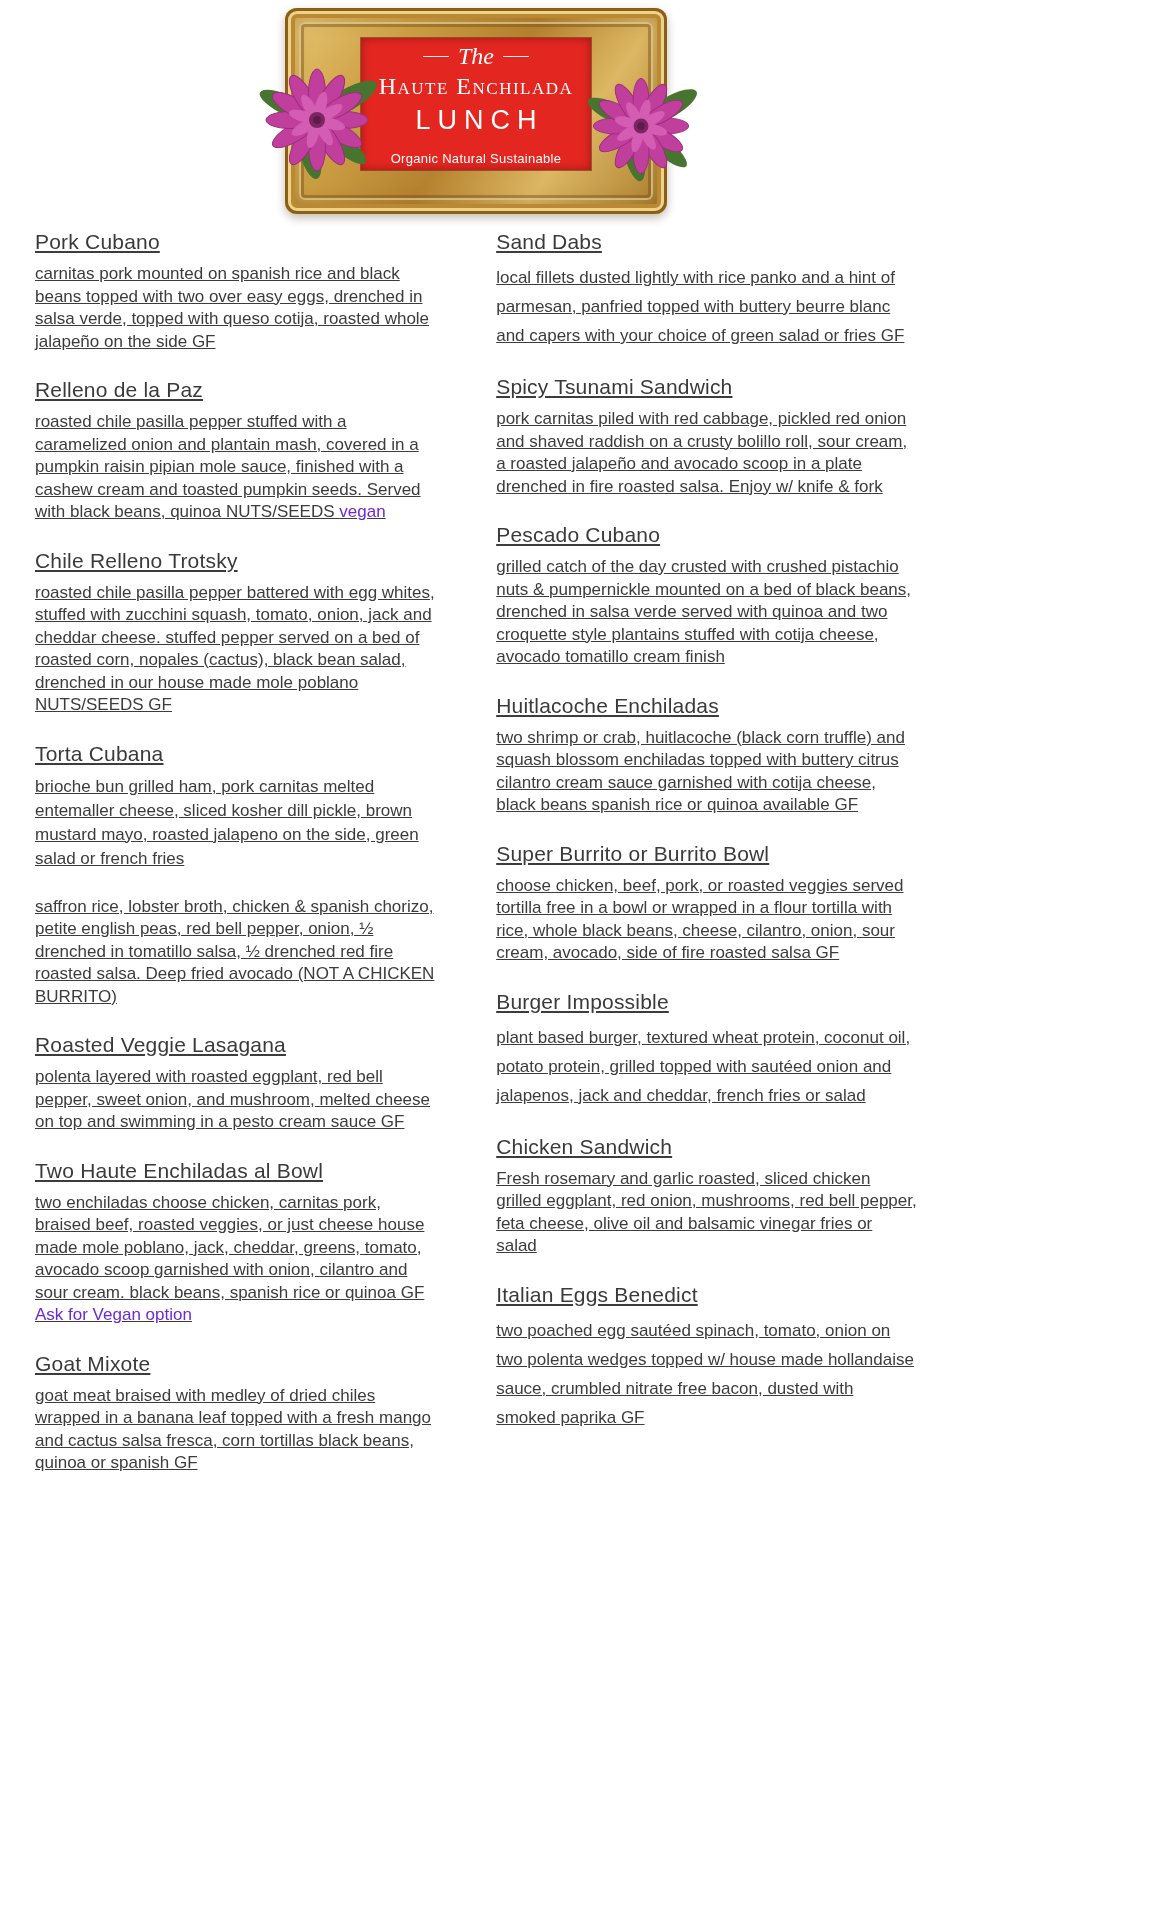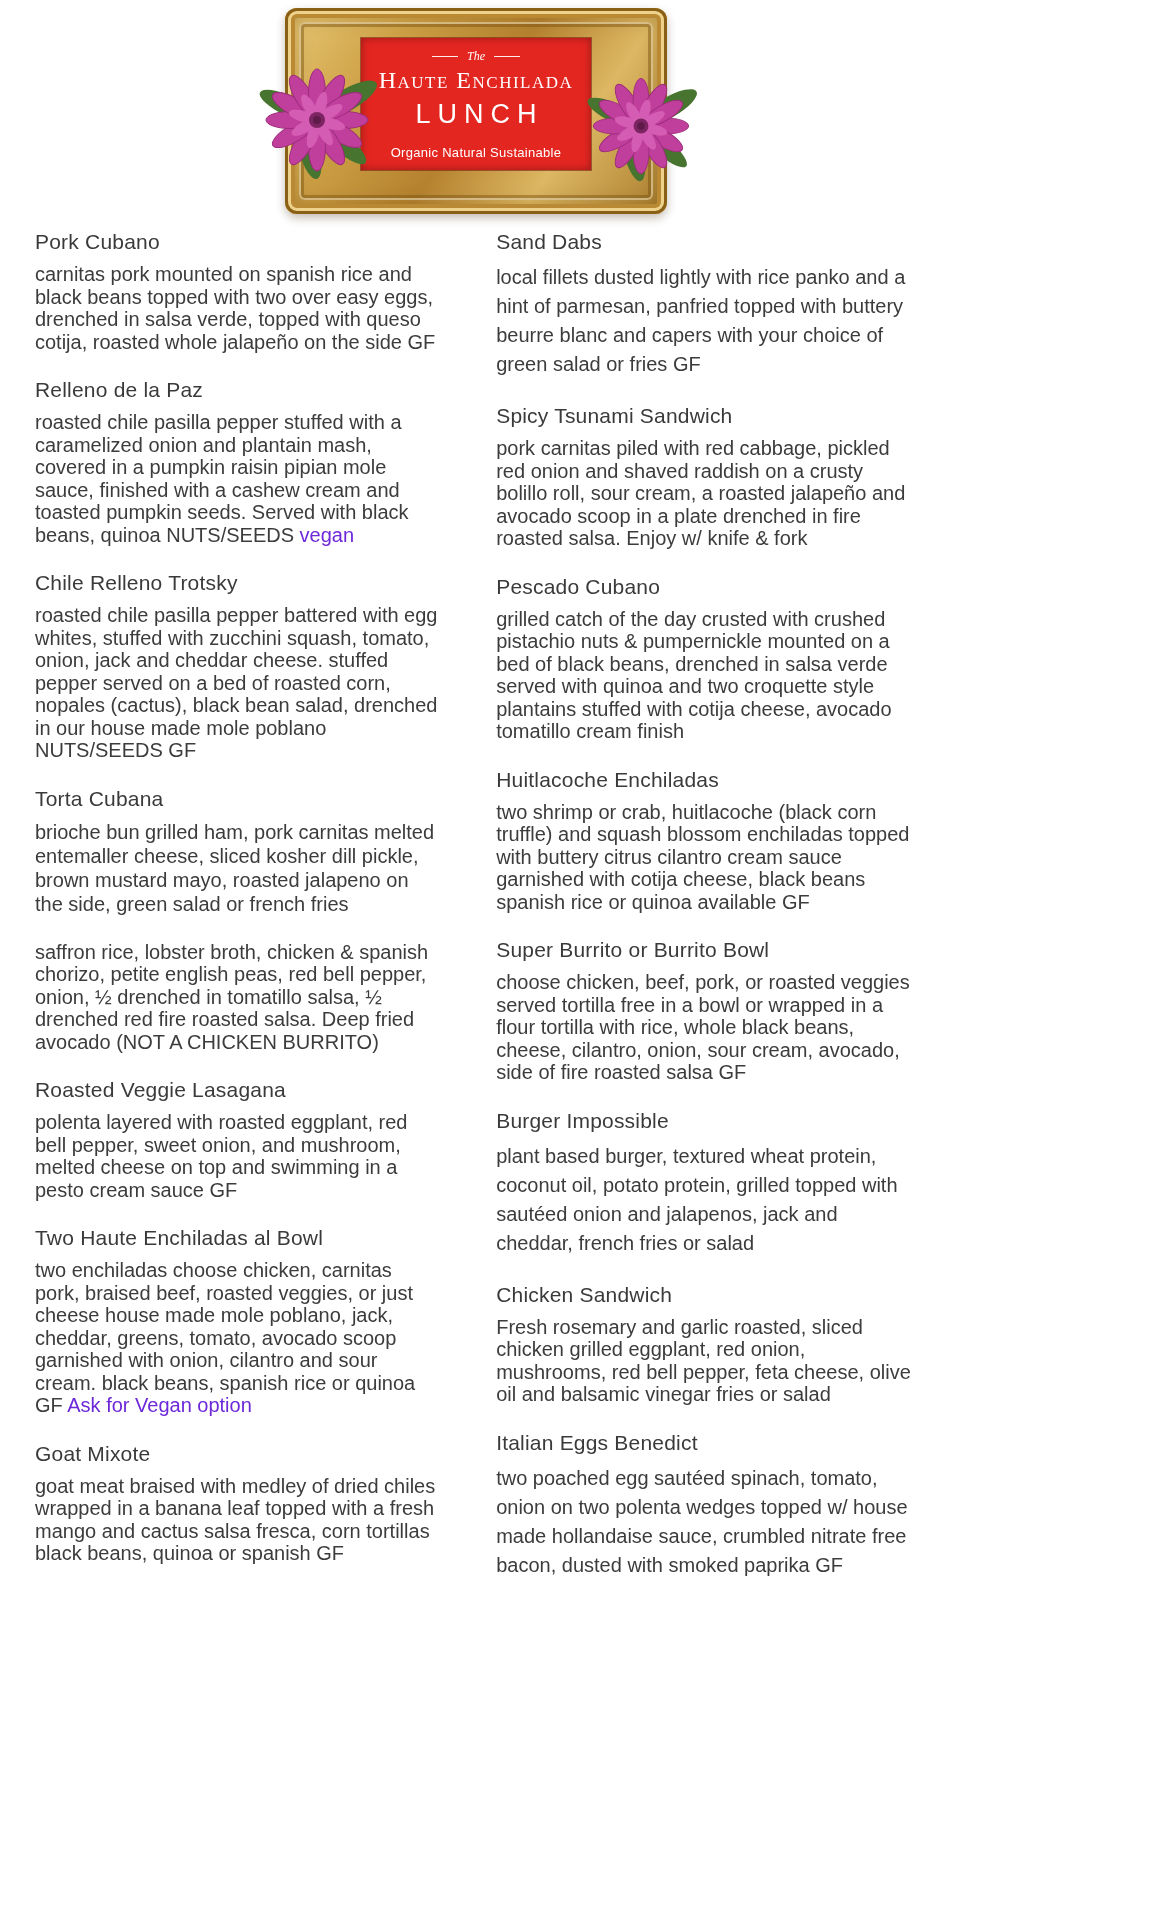--- a/index.html
+++ b/index.html
@@ -36,38 +36,38 @@
   .panel {
     position: absolute; left: 76px; right: 76px; top: 30px; bottom: 44px;
     background: #e42621;
     display: flex; flex-direction: column; align-items: center; justify-content: center;
     color: #ffffff; text-align: center;
     box-shadow: inset 0 0 8px rgba(0,0,0,.35), 0 0 0 1px rgba(120,30,20,.6);
     z-index: 2; padding: 4px 6px;
   }
   .script-row { display: flex; align-items: center; gap: 9px; }
   .script-row .rule { width: 26px; height: 1px; background: rgba(255,255,255,.92); }
-  .brand-prefix { font-family: "Liberation Serif", serif; font-style: italic; font-size: 12px; }
+  .brand-prefix { font-family: "Liberation Serif", serif; font-style: italic; font-size: 24px; }
   .brand-name { font-family: "Liberation Serif", serif; font-variant: small-caps; font-size: 24px; letter-spacing: 1.5px; margin-top: 3px; white-space: nowrap; }
   .menu-title { font-size: 27px; letter-spacing: 7px; padding-left: 7px; margin-top: 5px; font-weight: 400; }
   .tagline { font-size: 13px; margin-top: 15px; letter-spacing: .3px; white-space: nowrap; }
   .flower { position: absolute; z-index: 3; }
   .flower-left  { left: -28px; top: 52px; width: 120px; height: 120px; }
   .flower-right { right: -30px; top: 62px; width: 112px; height: 112px; }
 
   
-  .columns { display: flex; gap: 56px; }
+  .columns { display: flex; gap: 56px; text-decoration: underline; }
   .col-left  { width: 414px; }
   .col-right { width: 430px; }
   .item { margin-bottom: 25px; }
   .item h2 {
     font-size: 21px; font-weight: 400; color: #3a3a3a;
     margin: 0 0 9px 0; letter-spacing: .2px;
   }
-  .item p { font-size: 20px; line-height: 22.5px; margin: 0; color: #3c3c3c; }
+  .item p { font-size: 17px; line-height: 22.5px; margin: 0; color: #3c3c3c; }
   .item.semi  p { line-height: 24px; }
   .item.loose p { line-height: 29px; }
   .item .note { color: #6d28d9; }
   .gap-lg { margin-top: 16px; }
 </style>
 </head>
 <body>
 
 <svg width="0" height="0" style="position:absolute" aria-hidden="true">
   <defs>

